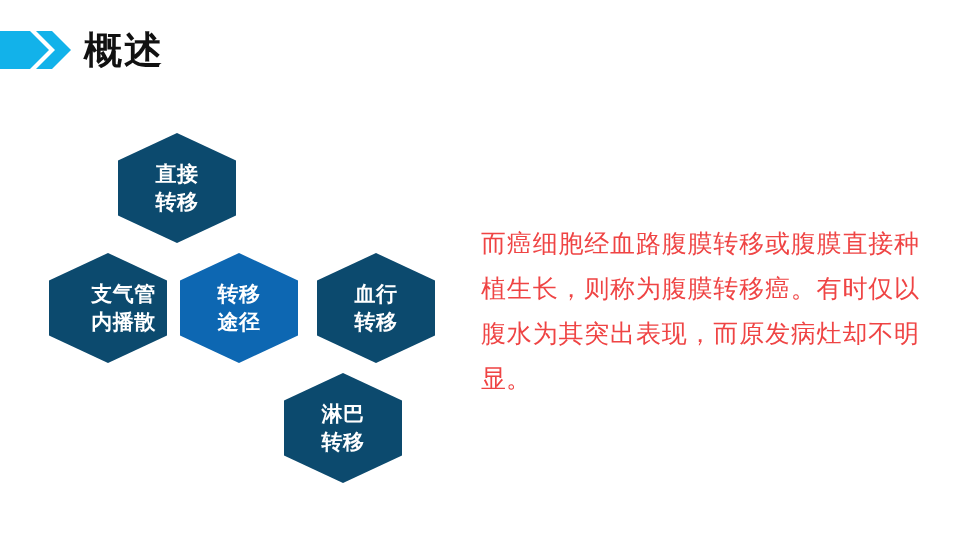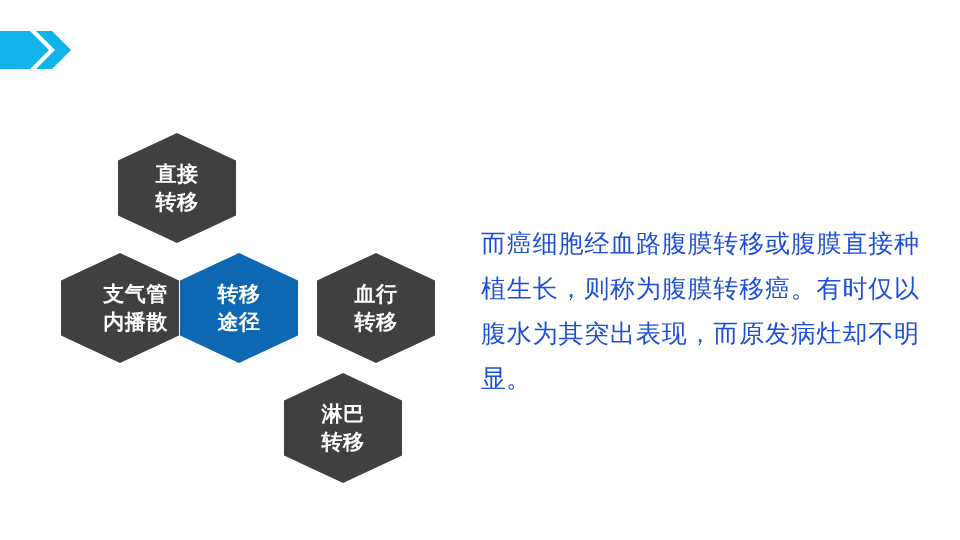--- a/index.html
+++ b/index.html
@@ -57,71 +57,72 @@
     top: 125px;
     width: 390px;
     height: 370px;
   }
   .hex {
     position: absolute;
     width: 118px;
     height: 110px;
     -webkit-clip-path: polygon(50% 0%, 100% 25%, 100% 75%, 50% 100%, 0% 75%, 0% 25%);
     clip-path: polygon(50% 0%, 100% 25%, 100% 75%, 50% 100%, 0% 75%, 0% 25%);
-    background: #404040;
+    background: #0c4a6e;
     display: flex;
     align-items: center;
     justify-content: center;
     box-sizing: border-box;
   }
   .hex.center {
     background: #0d67b2;
   }
   .hex-label {
     color: #ffffff;
     font-size: 21px;
     font-weight: bold;
     line-height: 28px;
     text-align: center;
     letter-spacing: 0.5px;
     white-space: pre-line;
     user-select: none;
   }
   .hex-top    { left: 73px;  top: 8px;   }
-  .hex-left   { left: 16px;   top: 128px; padding-left: 31px; }
+  .hex-left   { left: 4px;   top: 128px; padding-left: 31px; }
   .hex-center { left: 135px; top: 128px; }
   .hex-right  { left: 272px; top: 128px; }
   .hex-bottom { left: 203px; top: 248px; margin-left: 36px; }
 
   
   .body-text {
     position: absolute;
     left: 481px;
     top: 221px;
     width: 438px;
     font-size: 25px;
     line-height: 45px;
-    color: #1d4ed8;
+    color: #ef4444;
     text-align: justify;
     text-justify: inter-ideograph;
     letter-spacing: 0px;
   }
 </style>
 </head>
 <body>
 
 <div class="slide">
 
   <div class="header">
     <div class="arrow-mark">
       <svg width="76" height="38" viewBox="0 0 76 38" aria-hidden="true">
         <polygon points="0,0 30,0 49,19 30,38 0,38" fill="#12b2ea"></polygon>
         <polygon points="36,0 52,0 71,19 52,38 36,38 55,19" fill="#12b2ea"></polygon>
       </svg>
     </div>
+    <div class="page-title">概述</div>
   </div>
 
   <div class="hex-diagram">
 
     <div class="hex hex-top">
       <span class="hex-label">直接
 转移</span>
     </div>
 
     <div class="hex hex-left">

